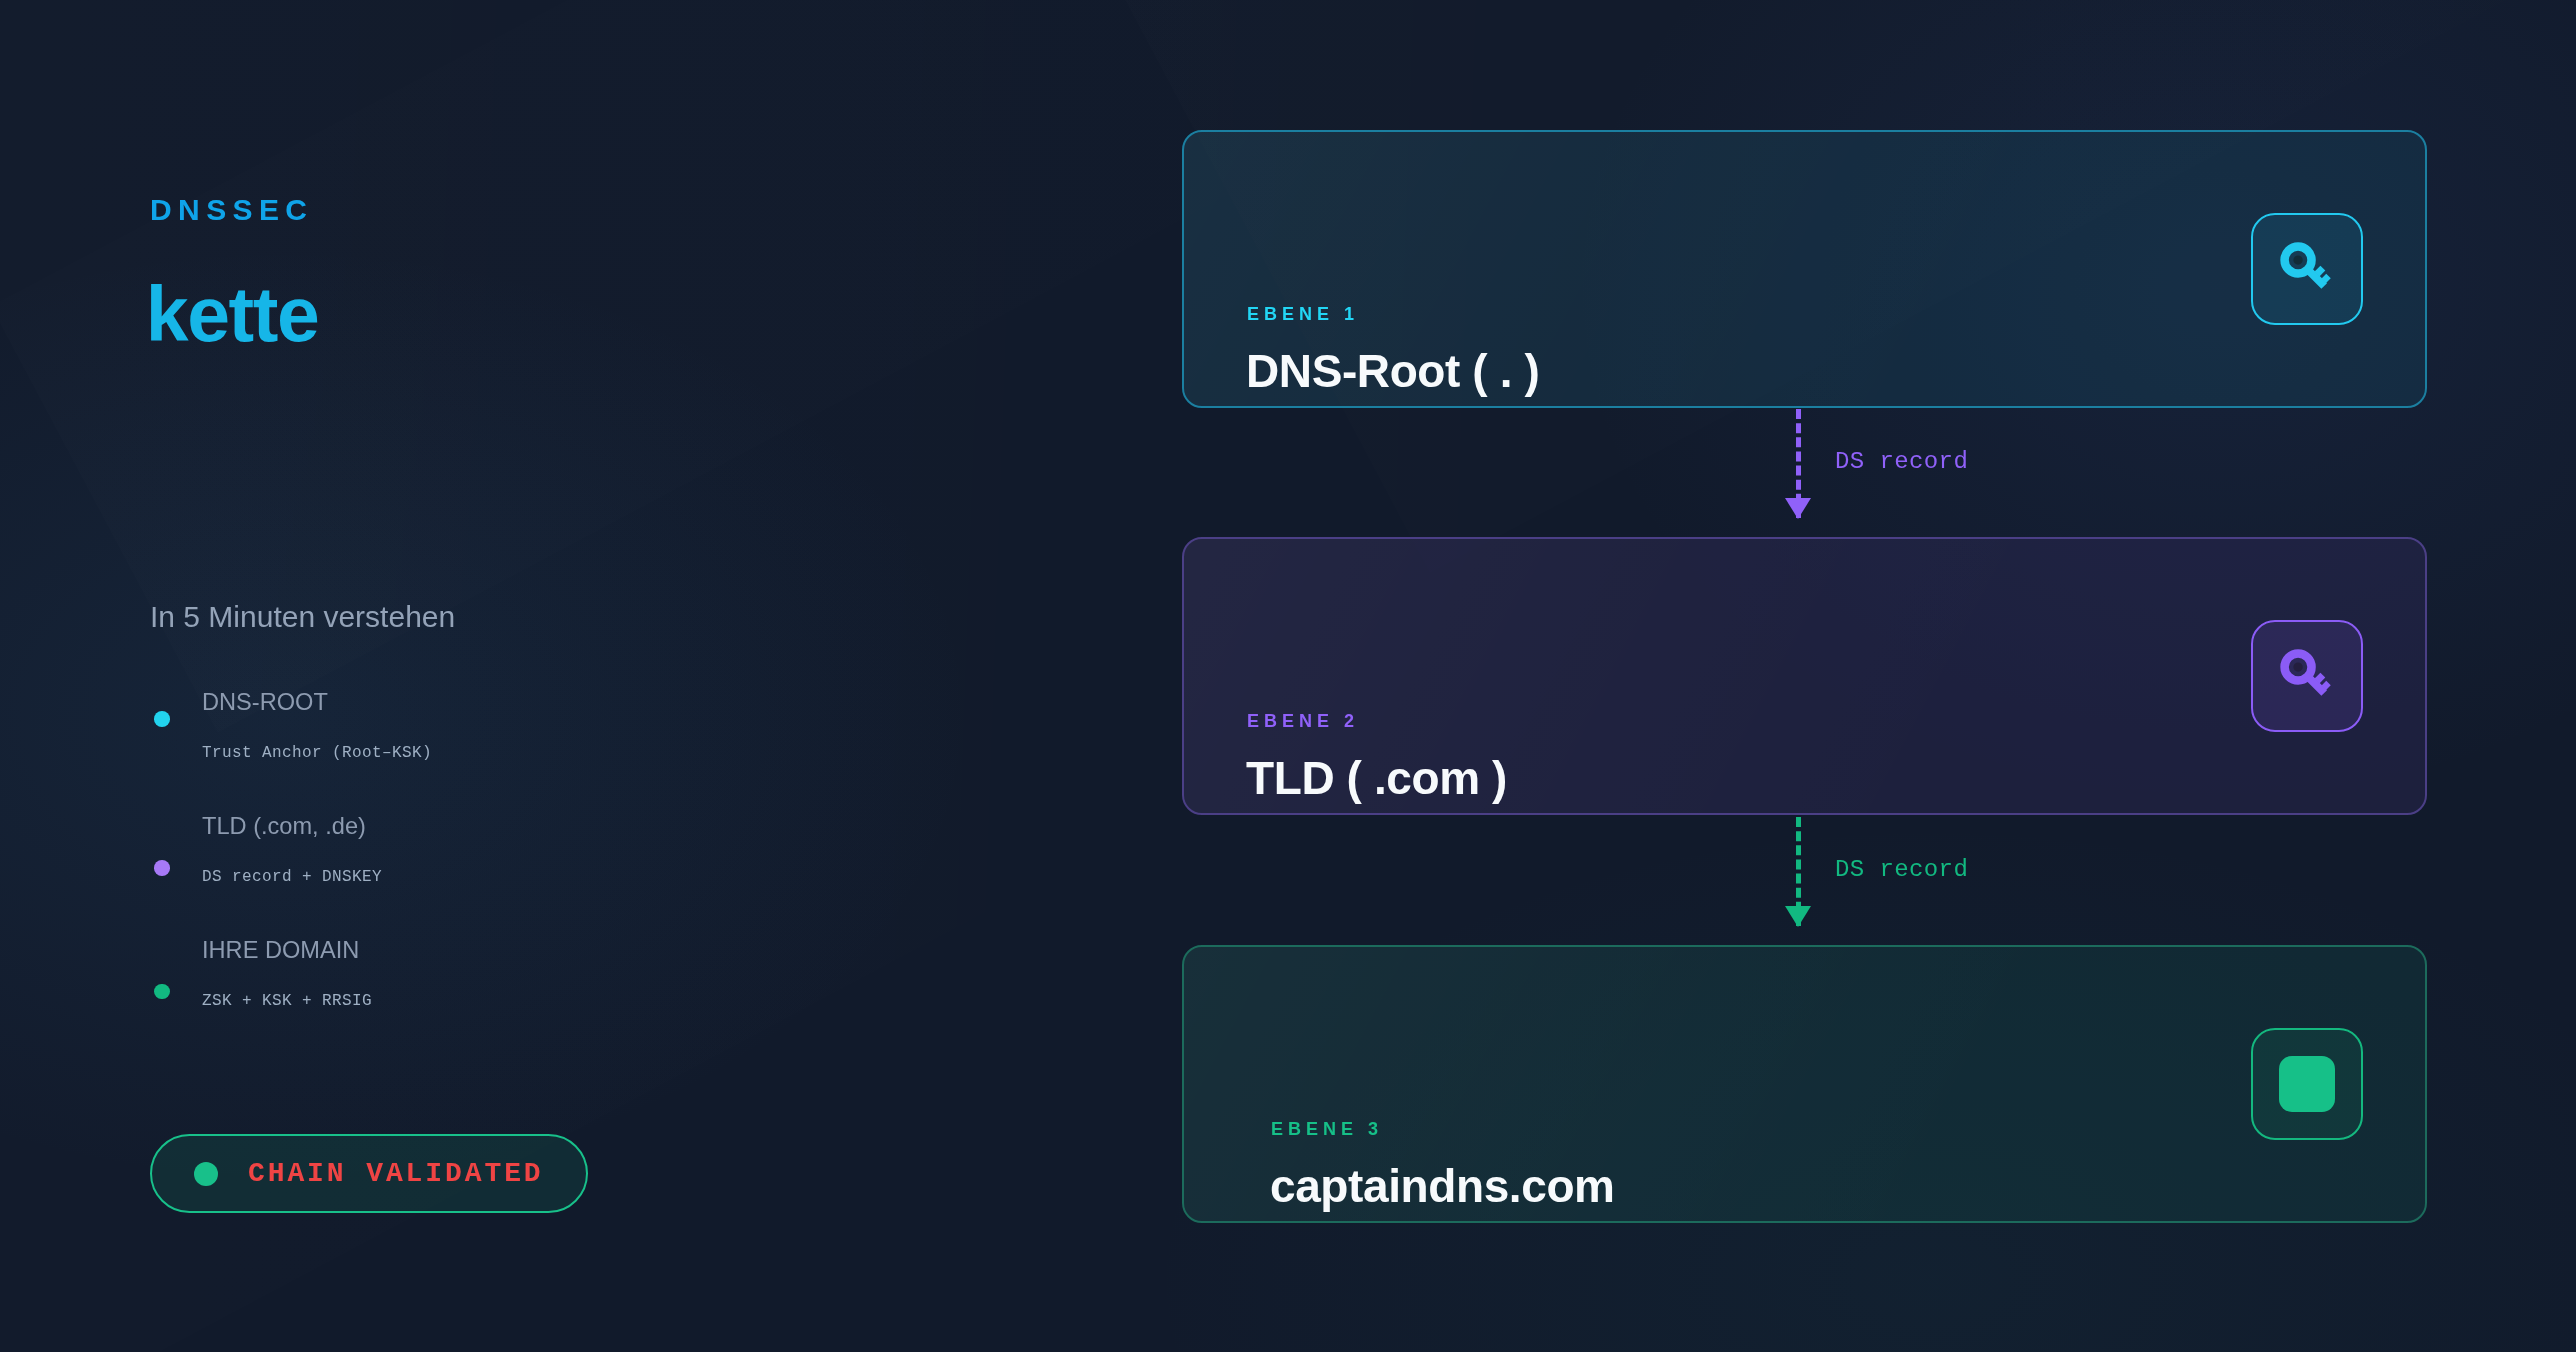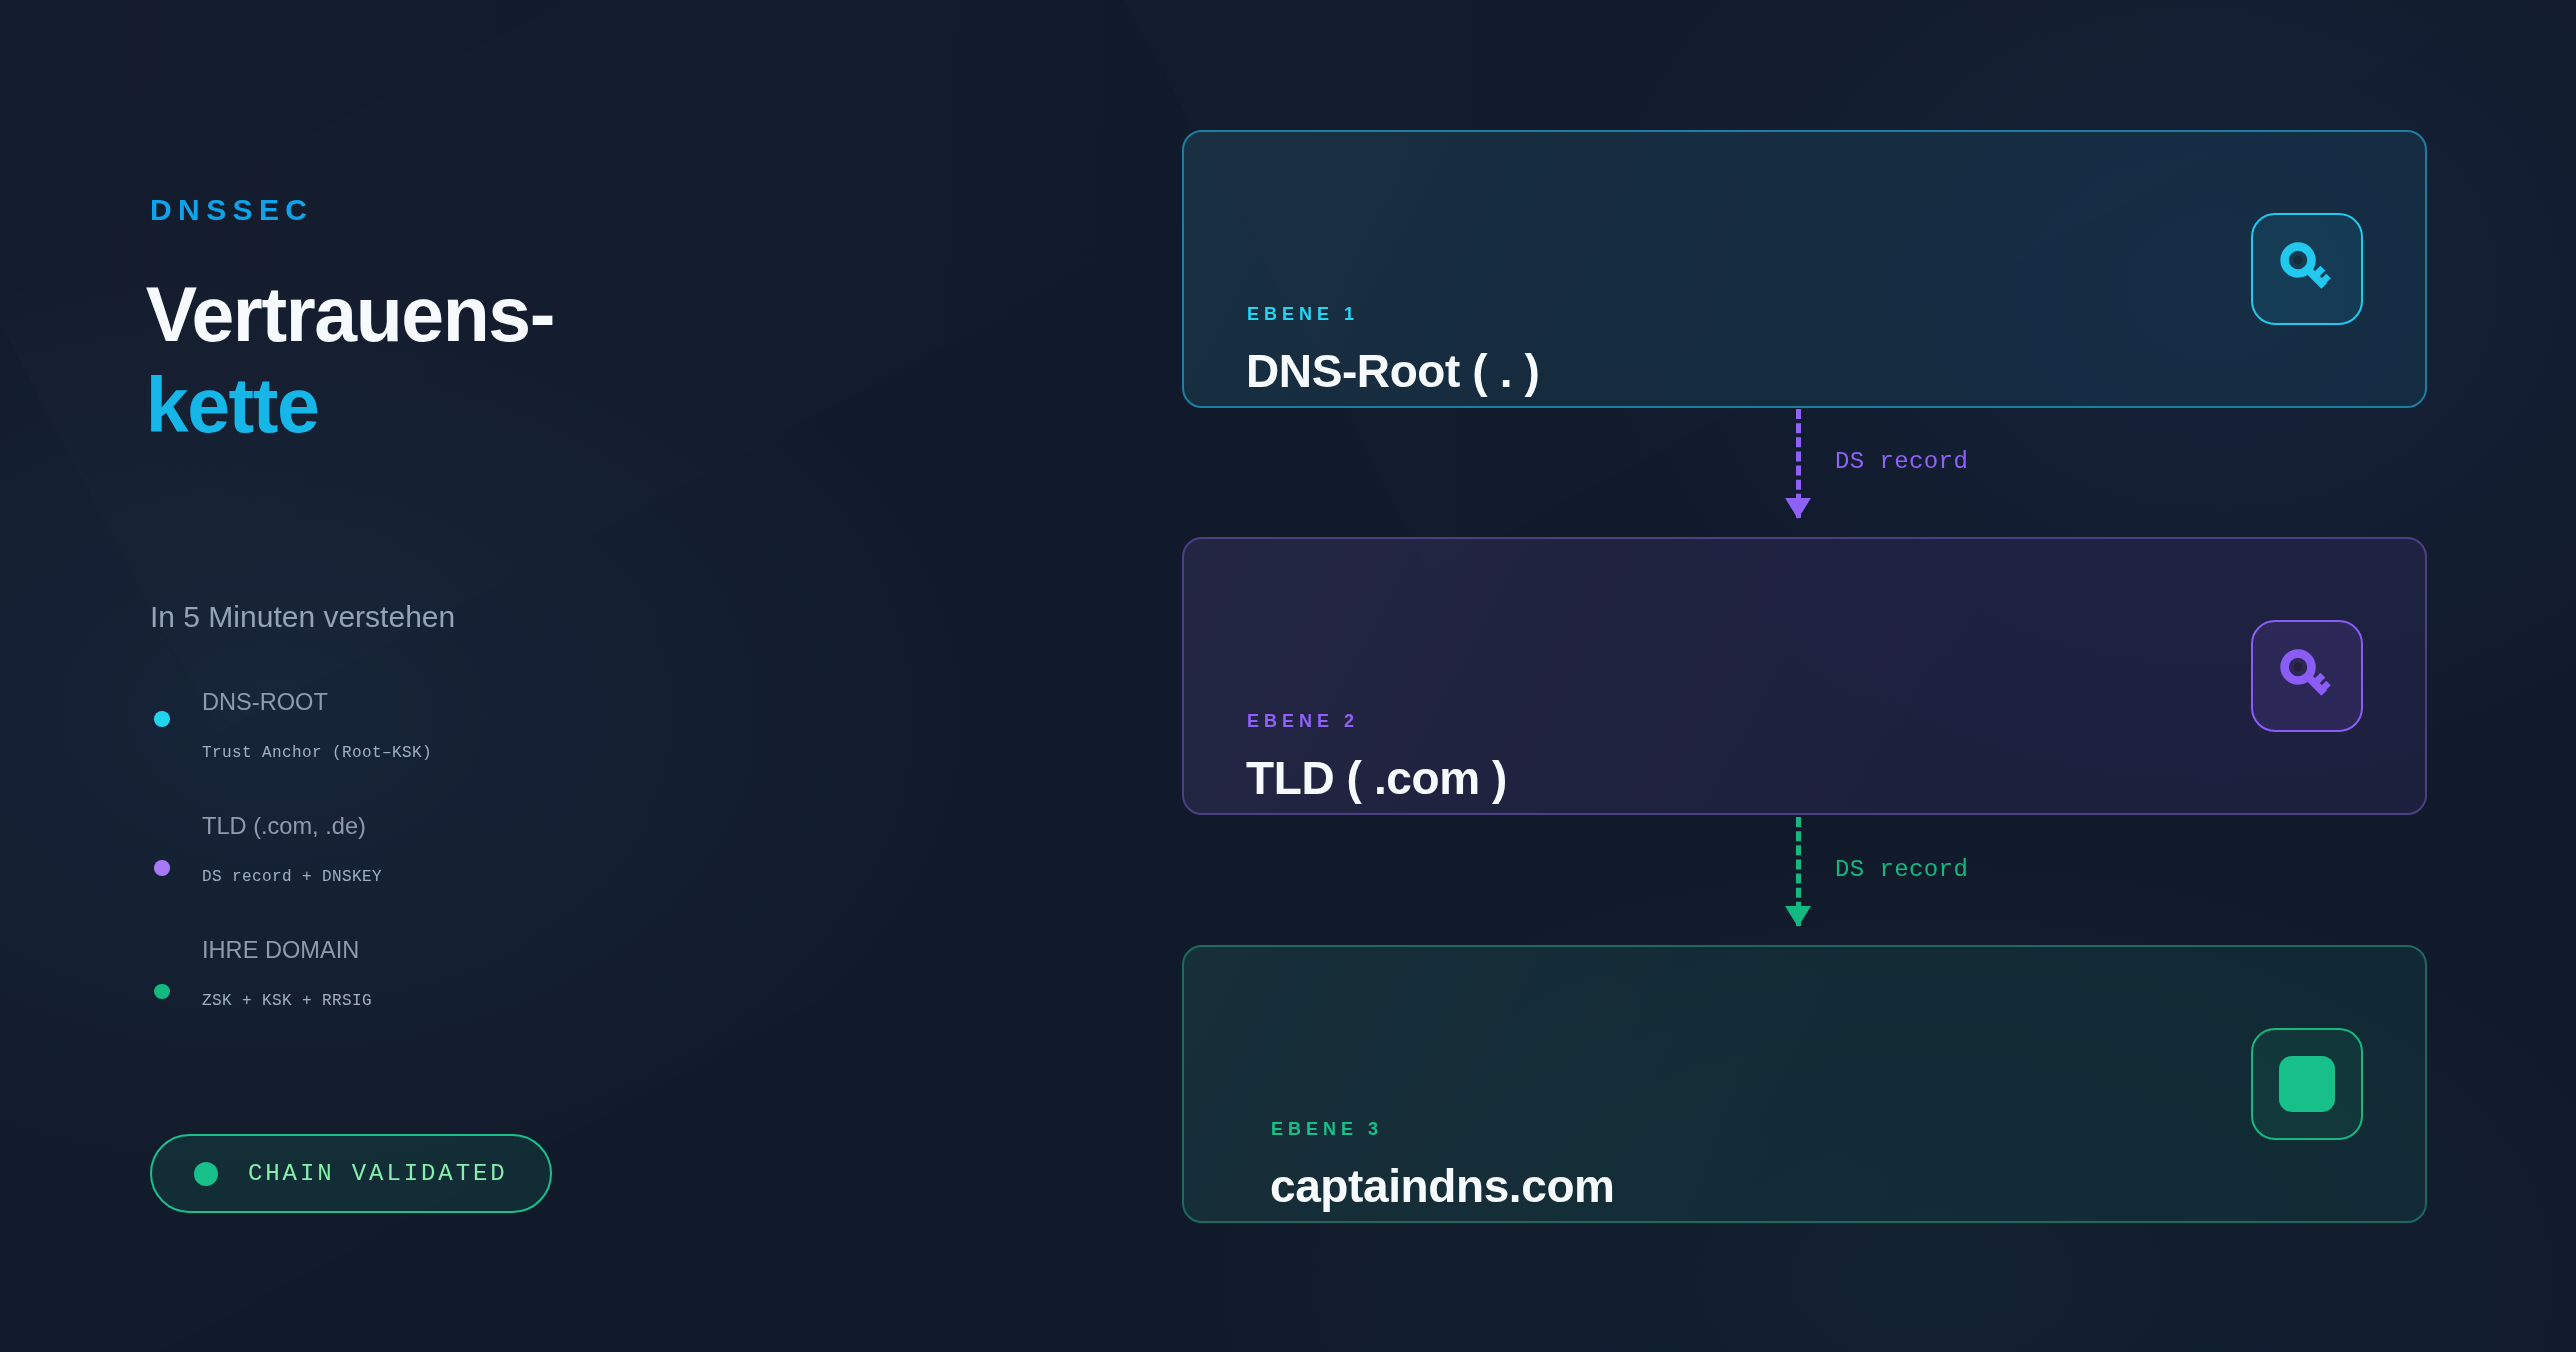--- a/index.html
+++ b/index.html
@@ -78,21 +78,21 @@
   .pill {
     position:absolute; left:0; top:1134px;
     display:flex; align-items:center; gap:30px;
     height:79px; padding:0 42px;
     border:2.1px solid #18c08a; border-radius:42px;
     background:rgba(17,140,104,0.16);
   }
   .pill-dot { width:24px; height:24px; border-radius:50%; background:#18c08a; flex:0 0 auto; }
   .pill-text {
     font-family:"Liberation Mono", monospace;
-    font-size:24px; font-weight:400; letter-spacing:2.9px; color:#86efac;
+    font-size:28px; font-weight:700; letter-spacing:2.9px; color:#ef4444;
     white-space:nowrap;
   }
 
   
   .card {
     position:absolute; left:0; width:1245px; height:278px;
     border-radius:20px; border:2.1px solid;
     overflow:hidden;
   }
   .card .card-inner { position:relative; width:100%; height:100%; }
@@ -169,21 +169,20 @@
     <div class="streak s1"></div>
     <div class="streak s2"></div>
     <div class="streak s3"></div>
   </div>
 
   <div id="left-panel">
 
     <div class="eyebrow">DNSSEC</div>
 
     <h1 class="headline">
-      <span>Vertrauens-</span>
       <span class="accent">kette</span>
     </h1>
 
     <div class="subhead">In 5 Minuten verstehen</div>
 
     <div class="bullets">
 
       <div class="bullet-row">
         <span class="bullet-dot" style="background:#22d3ee"></span>
         <div class="bullet-label">DNS-ROOT</div>

